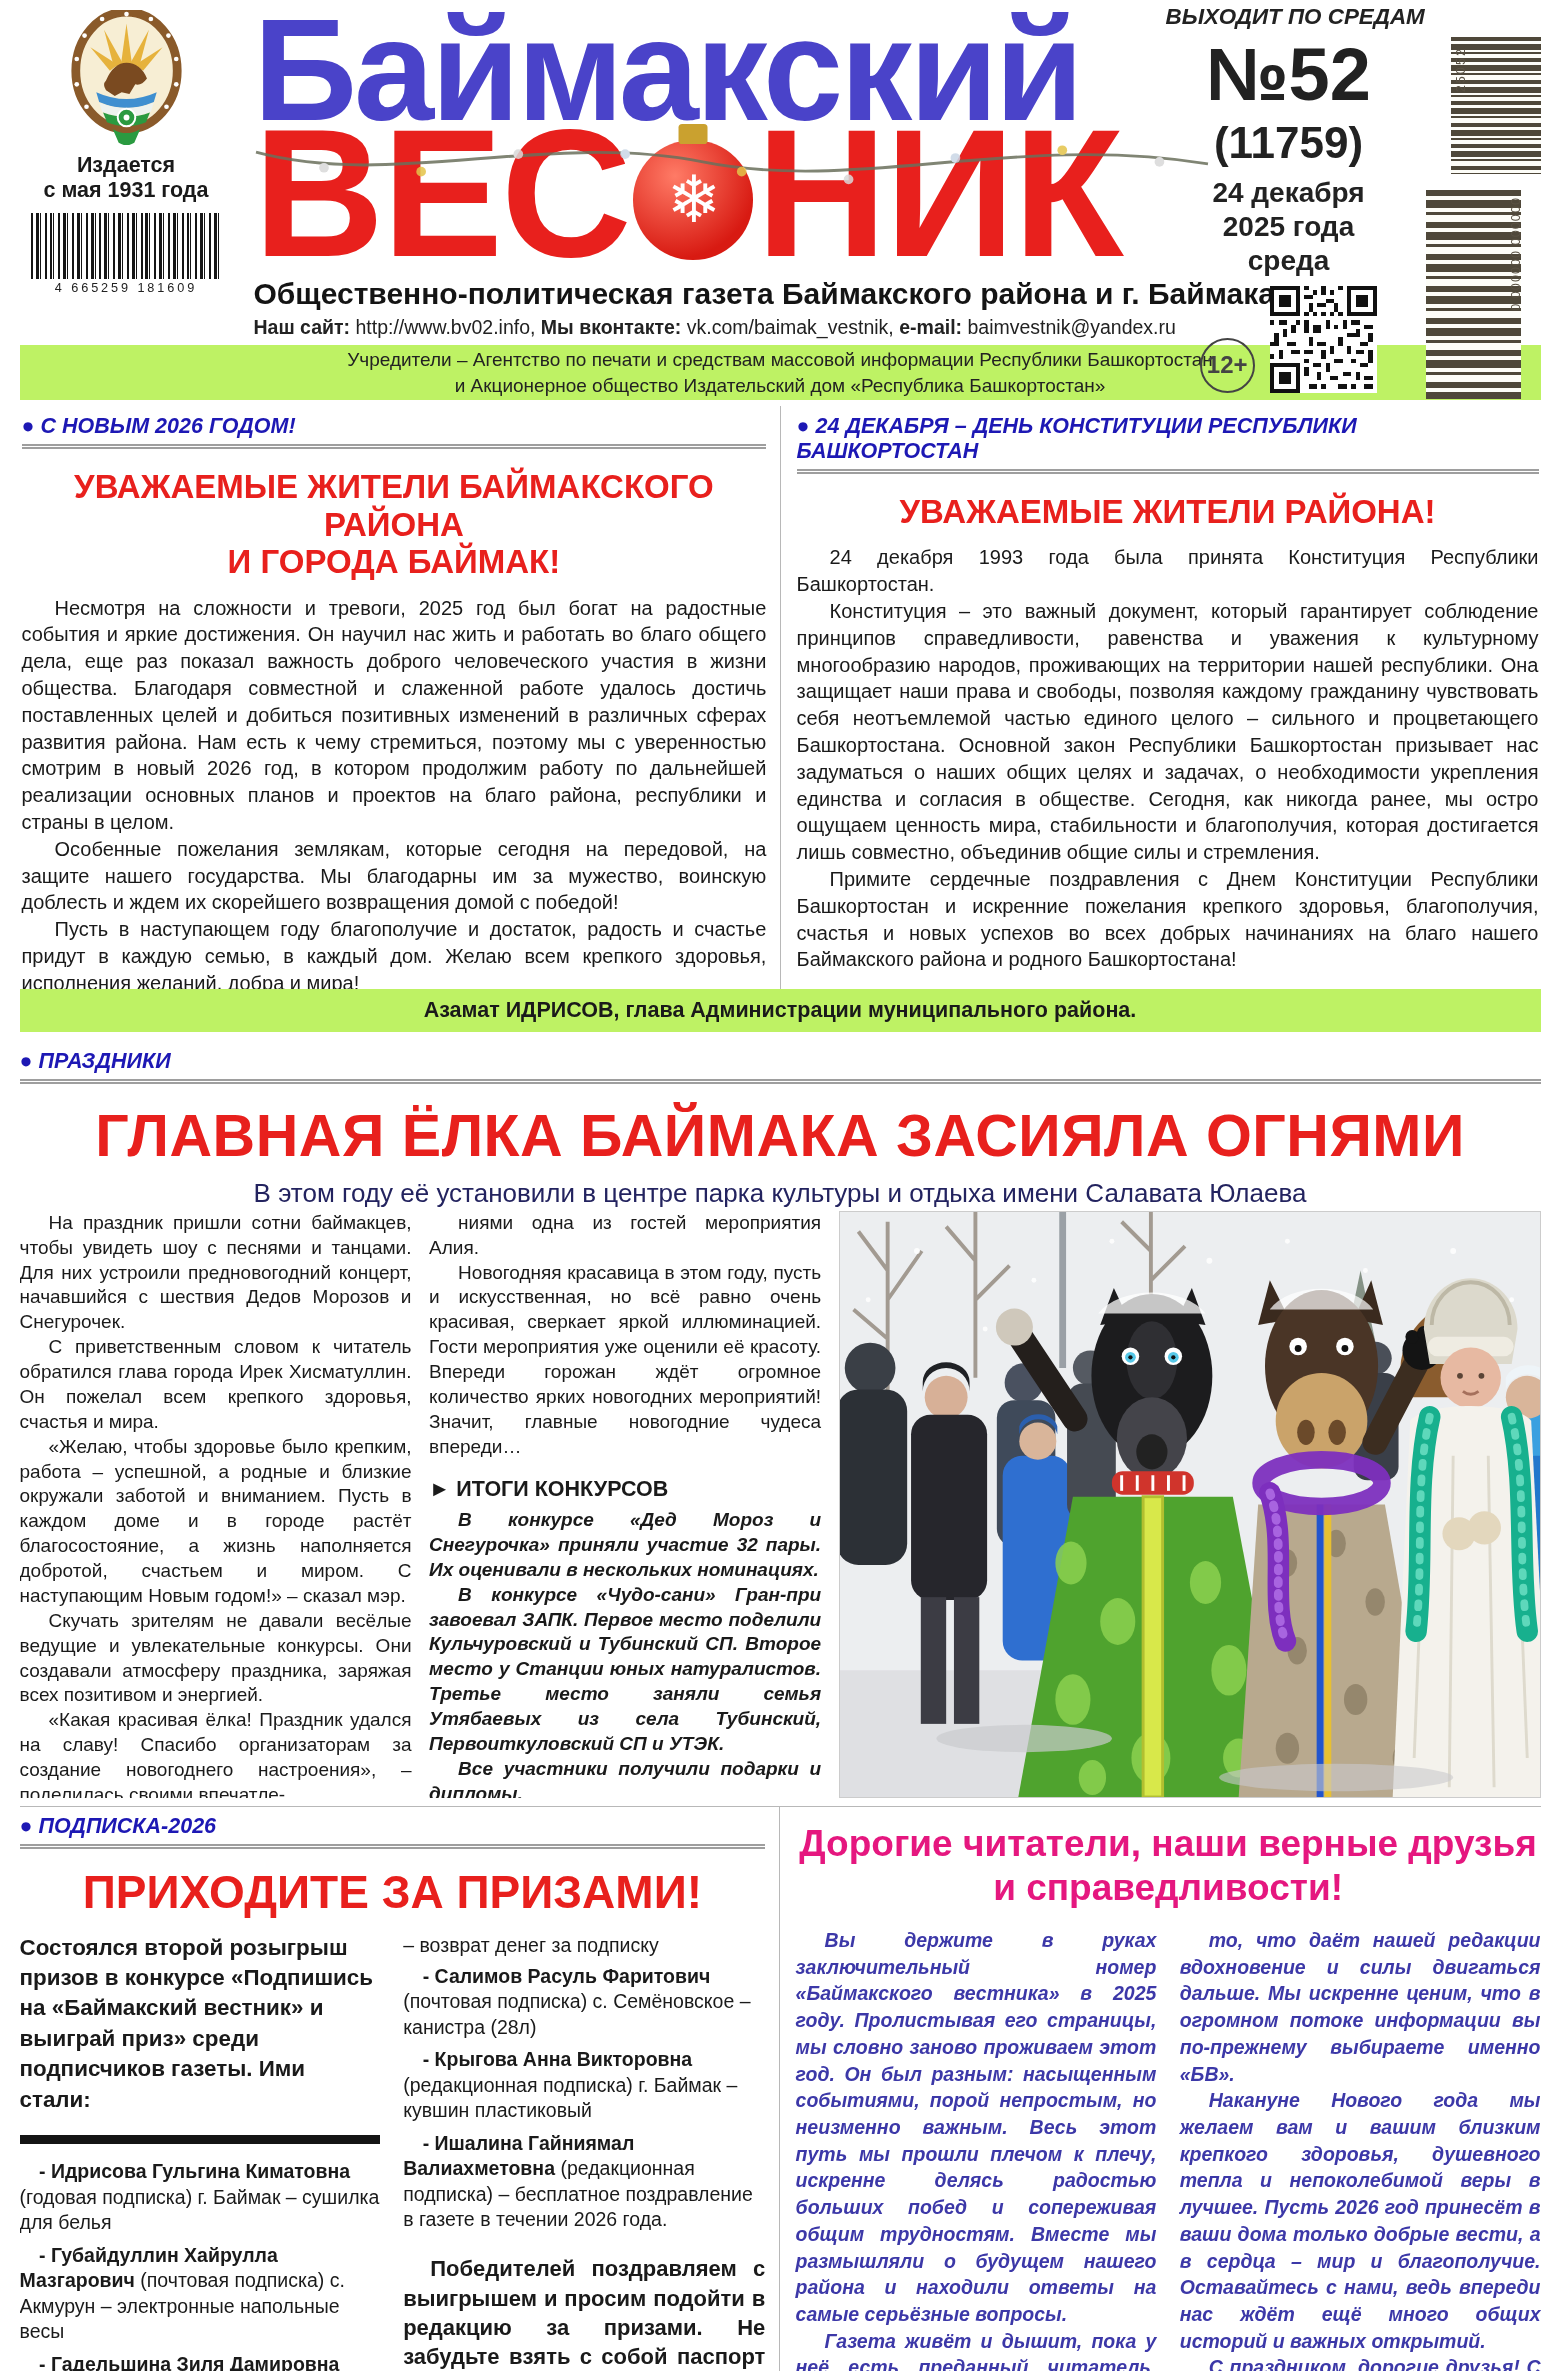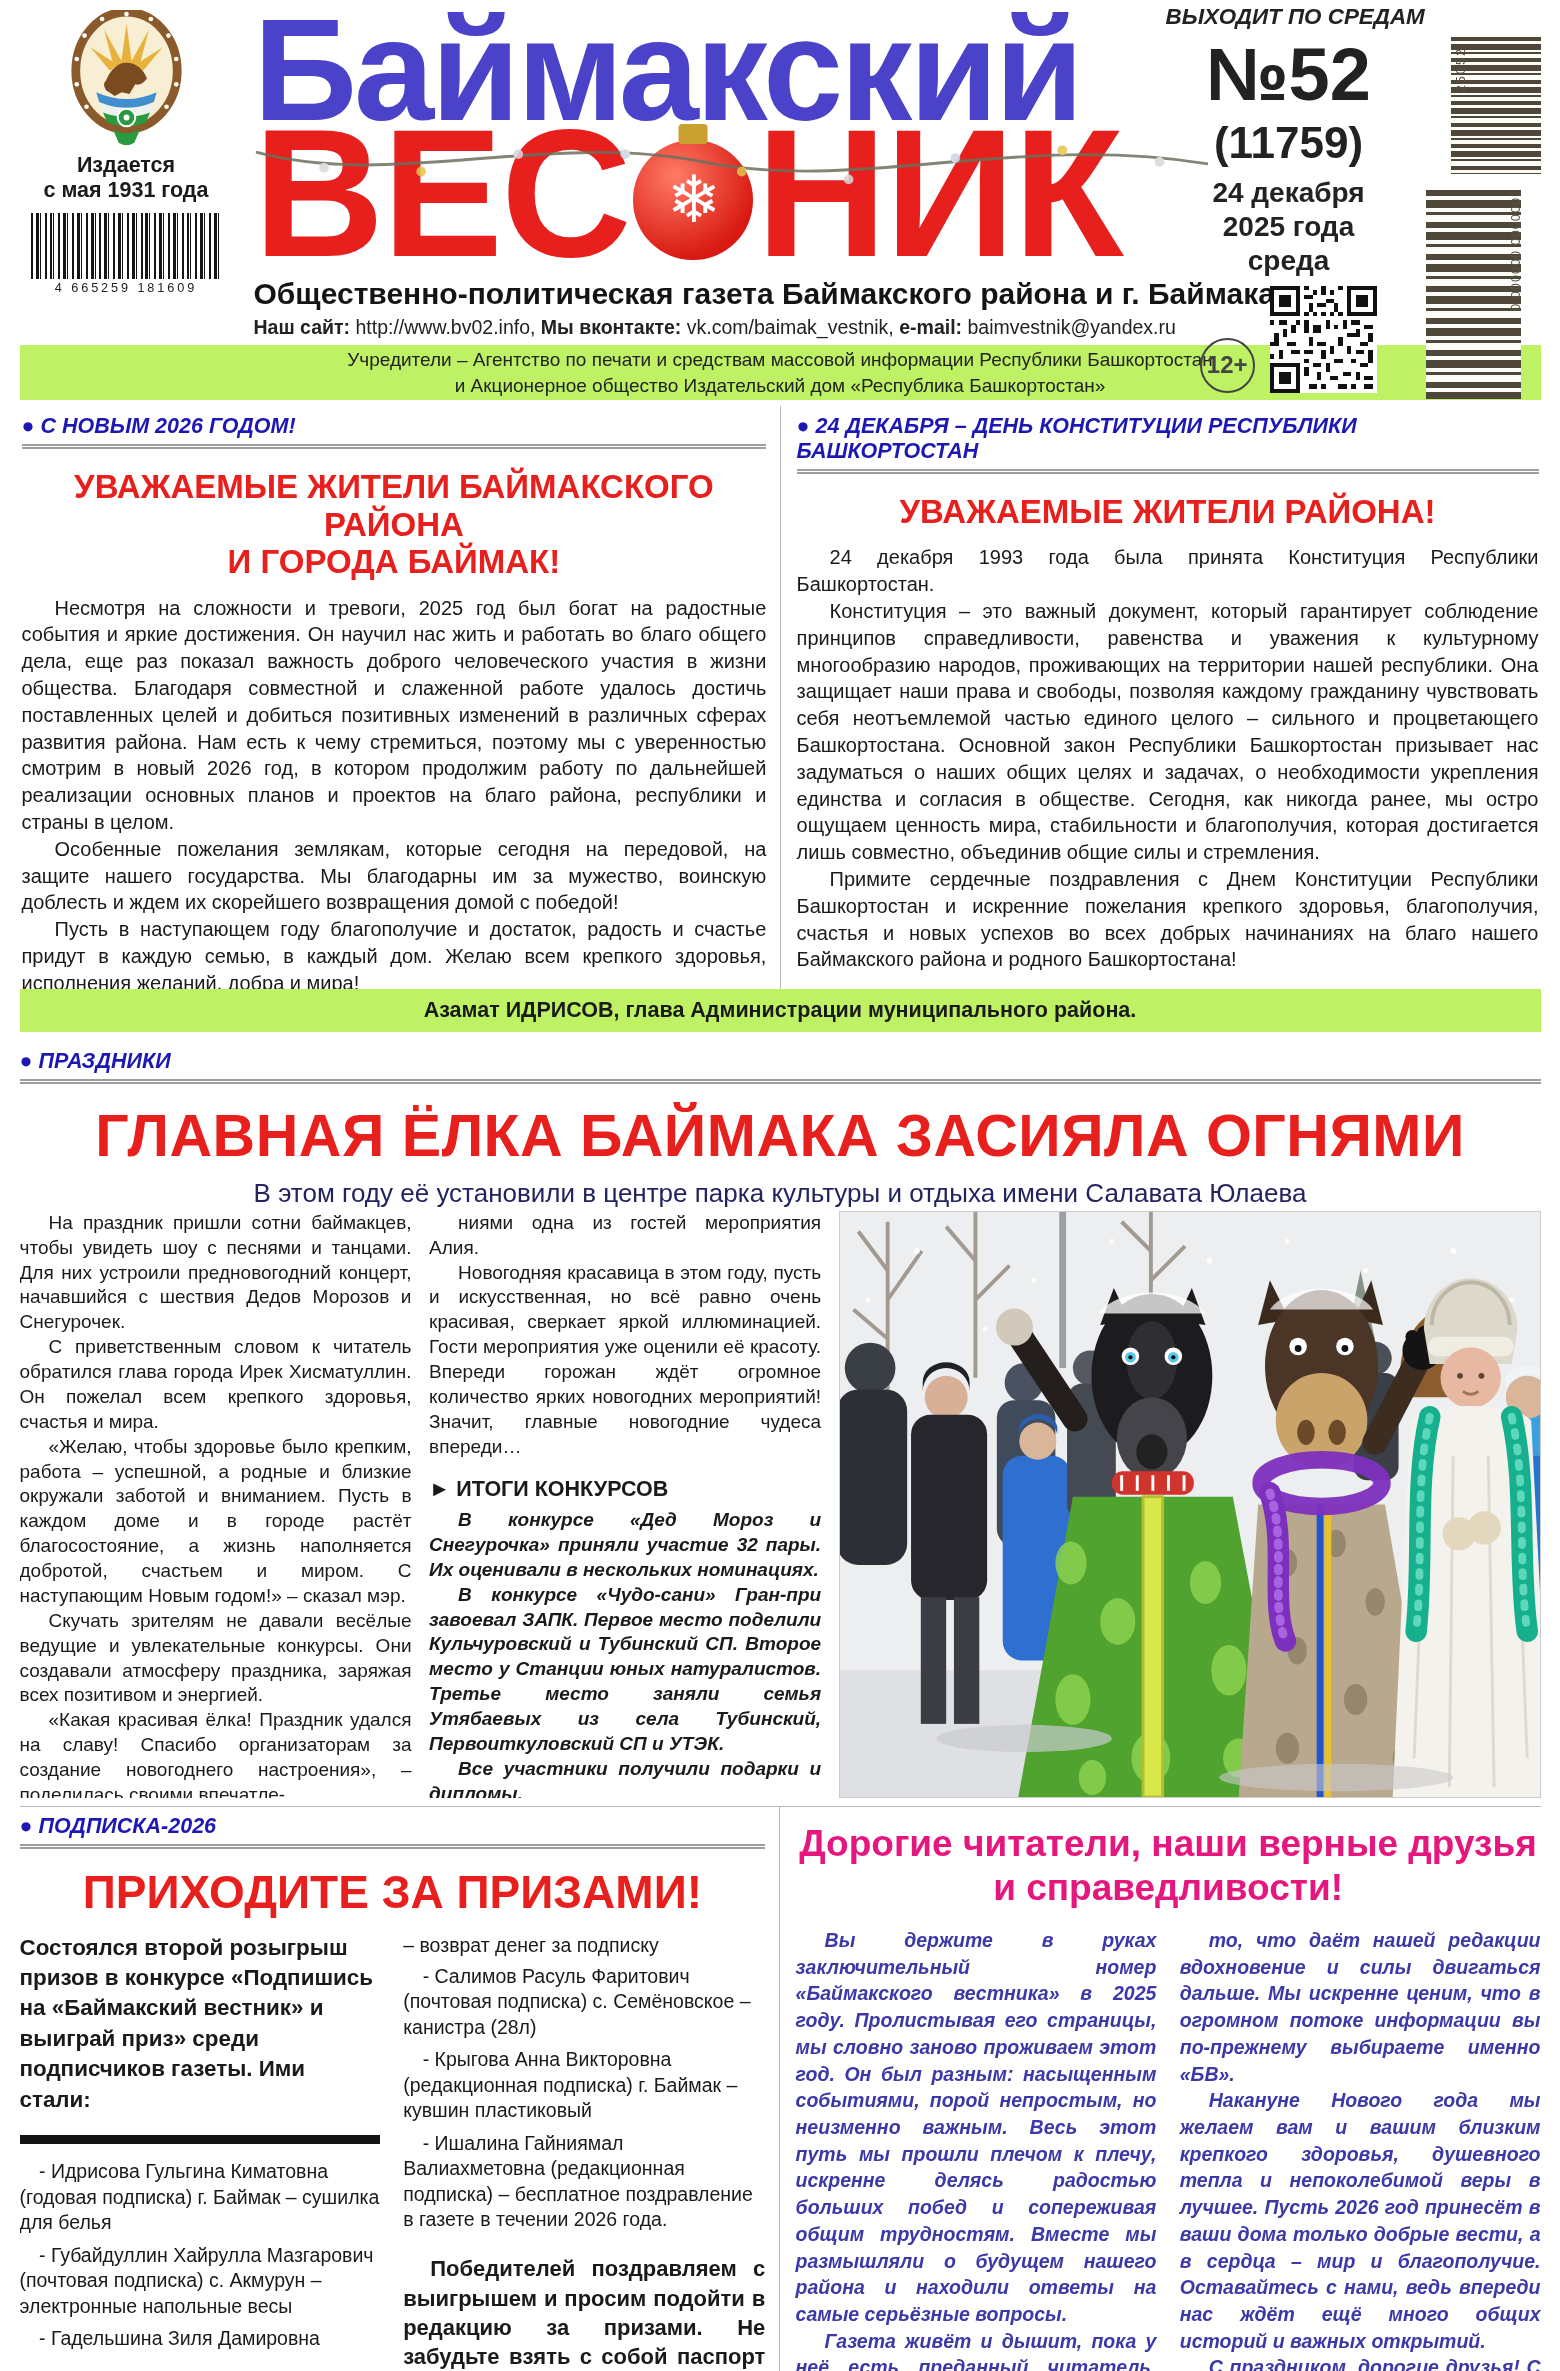--- a/index.html
+++ b/index.html
@@ -78,21 +78,21 @@
   .bottom { display:flex; height:597px; margin-top:7.8px; border-top:1px solid #b8b8b8; overflow:hidden; }
   .bhalf { width:50%; }
   .bleft { padding-right:13.7px; border-right:1px solid #b8b8b8; }
   .bright { padding-left:15.6px; }
   .bleft .red-head2 { color:#e8201d; font-weight:800; font-size:46px; text-align:center; margin:15.6px 0 13.7px; }
   .sub-cols { display:flex; gap:21.5px; }
   .scol { width:50%; font-size:19.5px; line-height:1.31; }
   .intro { font-weight:800; font-size:22.4px; line-height:1.36; }
   .bar { height:8.8px; background:#141414; margin:19.5px 2px 15.6px 0; }
   .winner { margin-bottom:6.8px; text-align:left; text-indent:19.5px; }
-  .winner b { font-weight:400;text-align:right; }
+  .winner b { font-weight:700;text-align:right; }
   .lead-line { text-indent:0; margin-bottom:5.9px; }
   .closing { font-weight:800; font-size:22px; margin-top:21.5px; text-align:justify; text-indent:27px; line-height:1.33; }
   .rhead { color:#e5177f; font-weight:800; font-size:37px; text-align:center; line-height:1.18; margin:15.6px 0 17.6px; }
   .rcols { display:flex; gap:23.4px; }
   .rcol { width:50%; color:#3c38a8; font-style:italic; font-weight:700; font-size:19.5px; line-height:1.37; text-align:justify; }
   .rcol p { text-indent:29px; margin:0; }
 </style>
 </head>
 <body>
 

